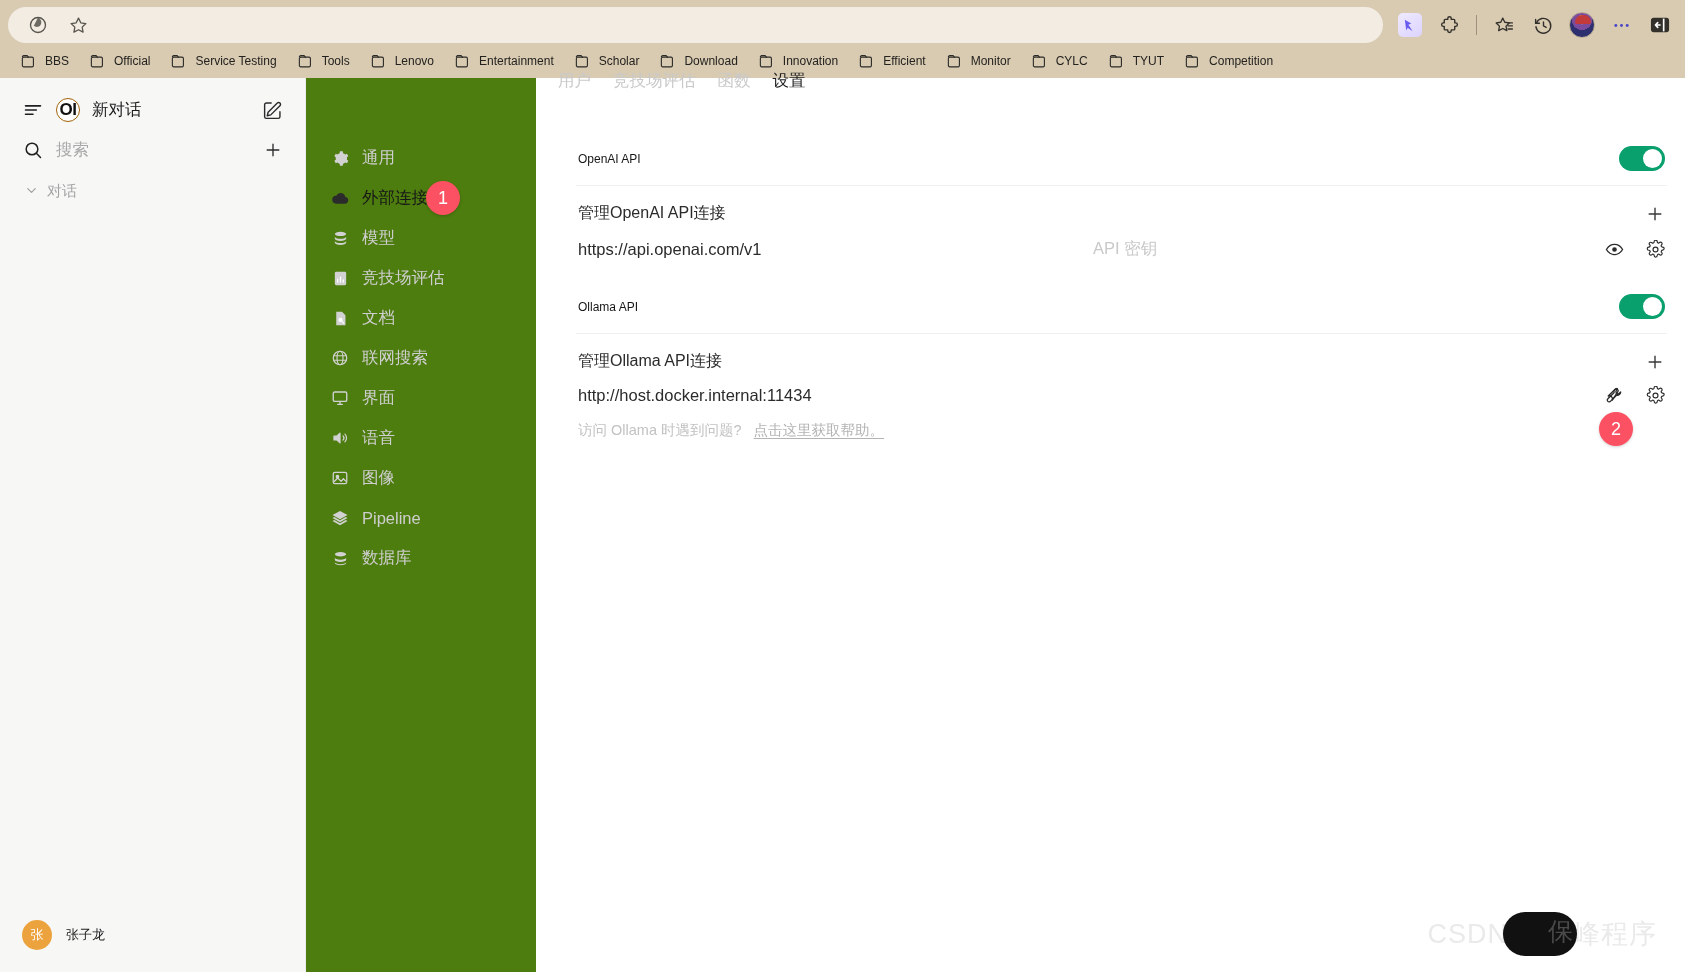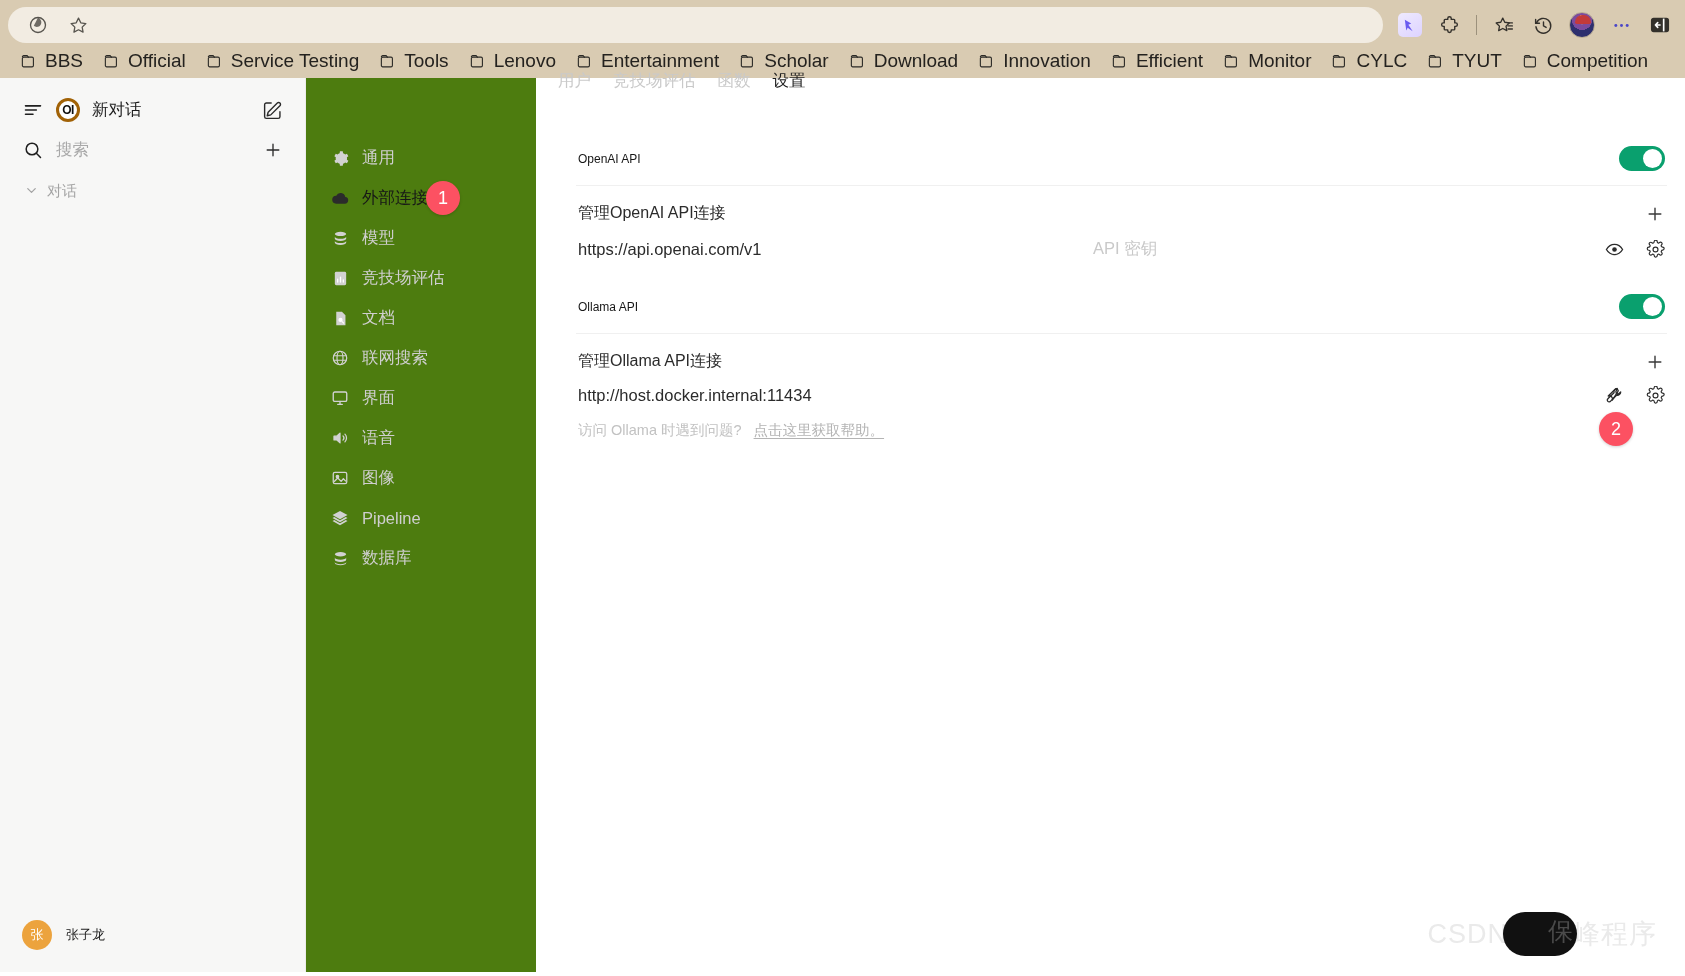--- a/index.html
+++ b/index.html
@@ -71,21 +71,21 @@
   .bookmarks {
     display: flex; align-items: center;
     height: 32px;
     padding: 0 10px 2px 12px;
     gap: 3px;
   }
   .bm {
     display: flex; align-items: center; gap: 7px;
     padding: 4px 9px;
     border-radius: 5px;
-    font-size: 19px;
+    font-size: 12px;
     color: #24221f;
     white-space: nowrap;
   }
   .bm svg { flex: none; }
 
   
   .app {
     display: flex;
     height: calc(976px - 82px);
     background: #ffffff;
@@ -105,23 +105,23 @@
     display: flex; align-items: center;
     gap: 12px;
     height: 40px;
     border-radius: 8px;
     padding: 0 6px;
     cursor: pointer;
   }
   .sb-row .ic { width: 22px; height: 22px; display: flex; align-items: center; justify-content: center; color: #1f1f1f; flex: none; }
   .oi-logo {
     width: 24px; height: 24px; border-radius: 50%;
-    background: #fff; border: 3px solid #a16207;
+    background: #fff; border: 1px solid #a16207;
     display: flex; align-items: center; justify-content: center;
-    font-size: 12px; font-weight: 700; color: #111; letter-spacing: -0.5px;
+    font-size: 17px; font-weight: 700; color: #111; letter-spacing: -0.5px;
     flex: none;
   }
   .sb-label { font-size: 16.5px; color: #1b1b1b; flex: 1; }
   .sb-label.muted { color: #a8a8a8; }
   .sb-right { color: #2a2a2a; display: flex; align-items: center; }
   .sb-group {
     display: flex; align-items: center; gap: 8px;
     padding: 12px 6px 0 8px;
     font-size: 15px; color: #a3a3a3;
   }

